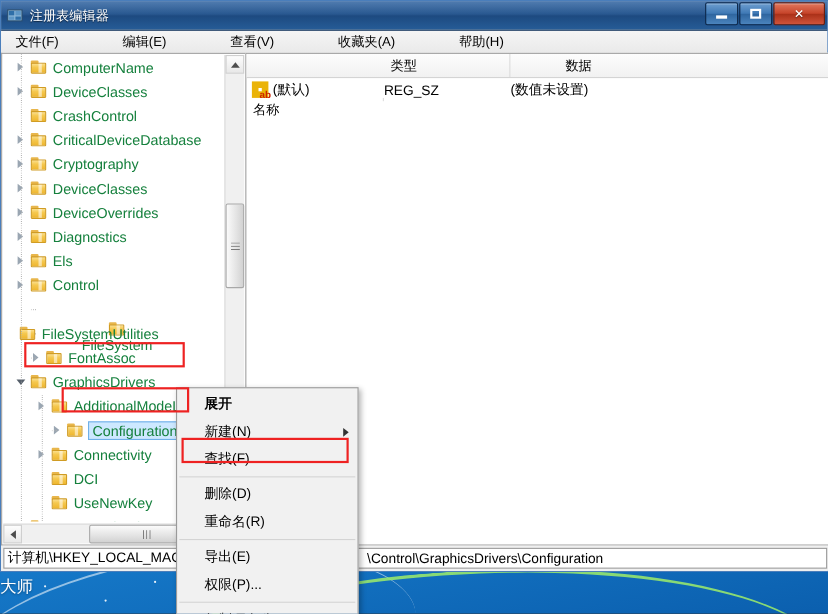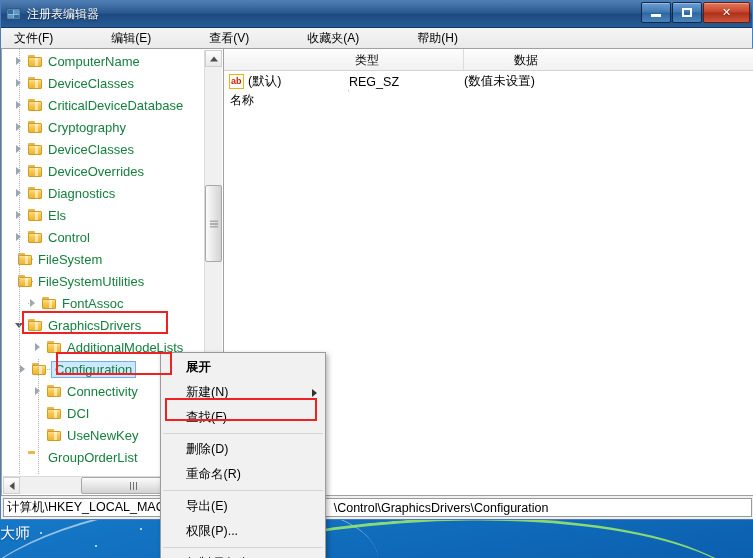--- a/index.html
+++ b/index.html
@@ -367,21 +367,21 @@
     cursor: default;
   }
   .lrow .c-name { width: 125px; display: flex; align-items: center; padding-left: 5px; box-sizing: border-box; }
   .lrow .c-type { width: 115px; box-sizing: border-box; }
   .lrow .c-data { flex: 1; }
   .ab-icon {
     width: 15px; height: 15px;
     flex: none;
     margin-right: 4px;
     background: #ffffff;
-    border: 1px solid #eab308;
+    border: 6px solid #eab308;
     position: relative;
     box-sizing: border-box;
   }
   .ab-icon span {
     position: absolute;
     left: 1px; top: 0px;
     font-size: 9px;
     font-weight: bold;
     color: #cc2200;
     font-family: "Liberation Sans", sans-serif;
@@ -518,20 +518,30 @@
               <div class="twist collapsed"></div>
               <div class="dotstub" style="left: 26px; top: 11px; width: 5px;"></div>
               <div class="folder">
                 <div class="tab"></div>
                 <div class="body"></div>
                 <div class="flap"></div>
               </div>
               <span class="label">DeviceClasses</span>
             </div>
             <div class="tnode" style="padding-left: 10px;">
+              <div class="twist leaf"></div>
+              <div class="dotstub" style="left: 26px; top: 11px; width: 5px;"></div>
+              <div class="folder">
+                <div class="tab"></div>
+                <div class="body"></div>
+                <div class="flap"></div>
+              </div>
+              <span class="label">CrashControl</span>
+            </div>
+            <div class="tnode" style="padding-left: 10px;">
               <div class="twist collapsed"></div>
               <div class="dotstub" style="left: 26px; top: 11px; width: 5px;"></div>
               <div class="folder">
                 <div class="tab"></div>
                 <div class="body"></div>
                 <div class="flap"></div>
               </div>
               <span class="label">CriticalDeviceDatabase</span>
             </div>
             <div class="tnode" style="padding-left: 10px;">
@@ -586,39 +596,39 @@
             </div>
             <div class="tnode" style="padding-left: 10px;">
               <div class="twist collapsed"></div>
               <div class="dotstub" style="left: 26px; top: 11px; width: 5px;"></div>
               <div class="folder">
                 <div class="tab"></div>
                 <div class="body"></div>
                 <div class="flap"></div>
               </div>
               <span class="label">Control</span>
+            </div>
+            <div class="tnode" style="padding-left: 10px; flex-direction: column;">
+              <div class="twist leaf"></div>
+              <div class="dotstub" style="left: 26px; top: 11px; width: 5px;"></div>
+              <div class="folder">
+                <div class="tab"></div>
+                <div class="body"></div>
+                <div class="flap"></div>
+              </div>
+              <span class="label">FileSystem</span>
             </div>
             <div class="tnode" style="">
               <div class="twist leaf"></div>
               <div class="dotstub" style="left: 26px; top: 11px; width: 5px;"></div>
               <div class="folder">
                 <div class="tab"></div>
                 <div class="body"></div>
                 <div class="flap"></div>
               </div>
-              <span class="label">FileSystem</span>
-            </div>
-            <div class="tnode" style="">
-              <div class="twist leaf"></div>
-              <div class="dotstub" style="left: 26px; top: 11px; width: 5px;"></div>
-              <div class="folder">
-                <div class="tab"></div>
-                <div class="body"></div>
-                <div class="flap"></div>
-              </div>
               <span class="label">FileSystemUtilities</span>
             </div>
             <div class="tnode" style="padding-left: 24px;">
               <div class="twist collapsed"></div>
               <div class="dotstub" style="left: 26px; top: 11px; width: 5px;"></div>
               <div class="folder">
                 <div class="tab"></div>
                 <div class="body"></div>
                 <div class="flap"></div>
               </div>
@@ -637,21 +647,21 @@
             <div class="tnode" style="padding-left: 29px;">
               <div class="twist collapsed"></div>
               <div class="dotstub" style="left: 45px; top: 11px; width: 5px;"></div>
               <div class="folder">
                 <div class="tab"></div>
                 <div class="body"></div>
                 <div class="flap"></div>
               </div>
               <span class="label">AdditionalModeLists</span>
             </div>
-            <div class="tnode selected" style="padding-left: 14px;">
+            <div class="tnode selected" style="padding-left: 43px;">
               <div class="twist collapsed"></div>
               <div class="dotstub" style="left: 45px; top: 11px; width: 5px;"></div>
               <div class="folder">
                 <div class="tab"></div>
                 <div class="body"></div>
                 <div class="flap"></div>
               </div>
               <span class="label">Configuration</span>
             </div>
             <div class="tnode" style="padding-left: 29px;">

